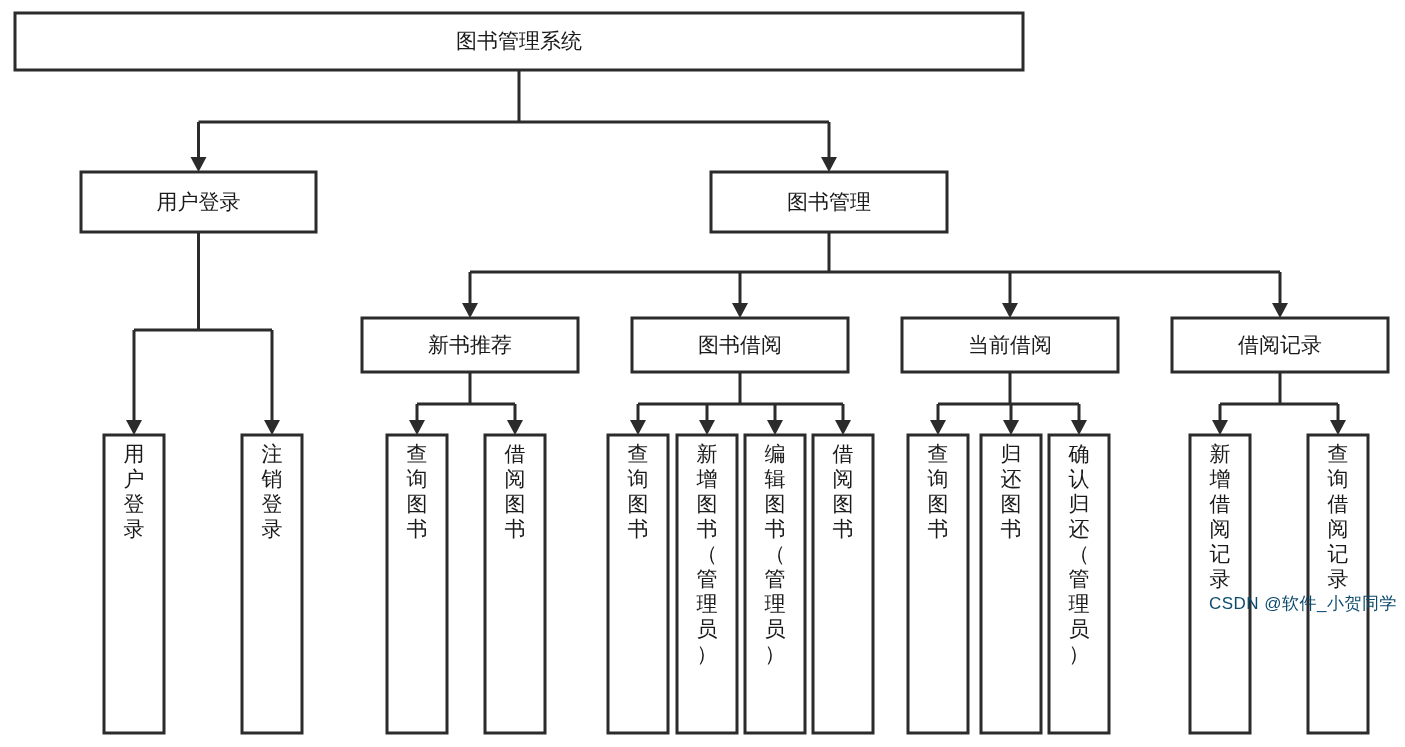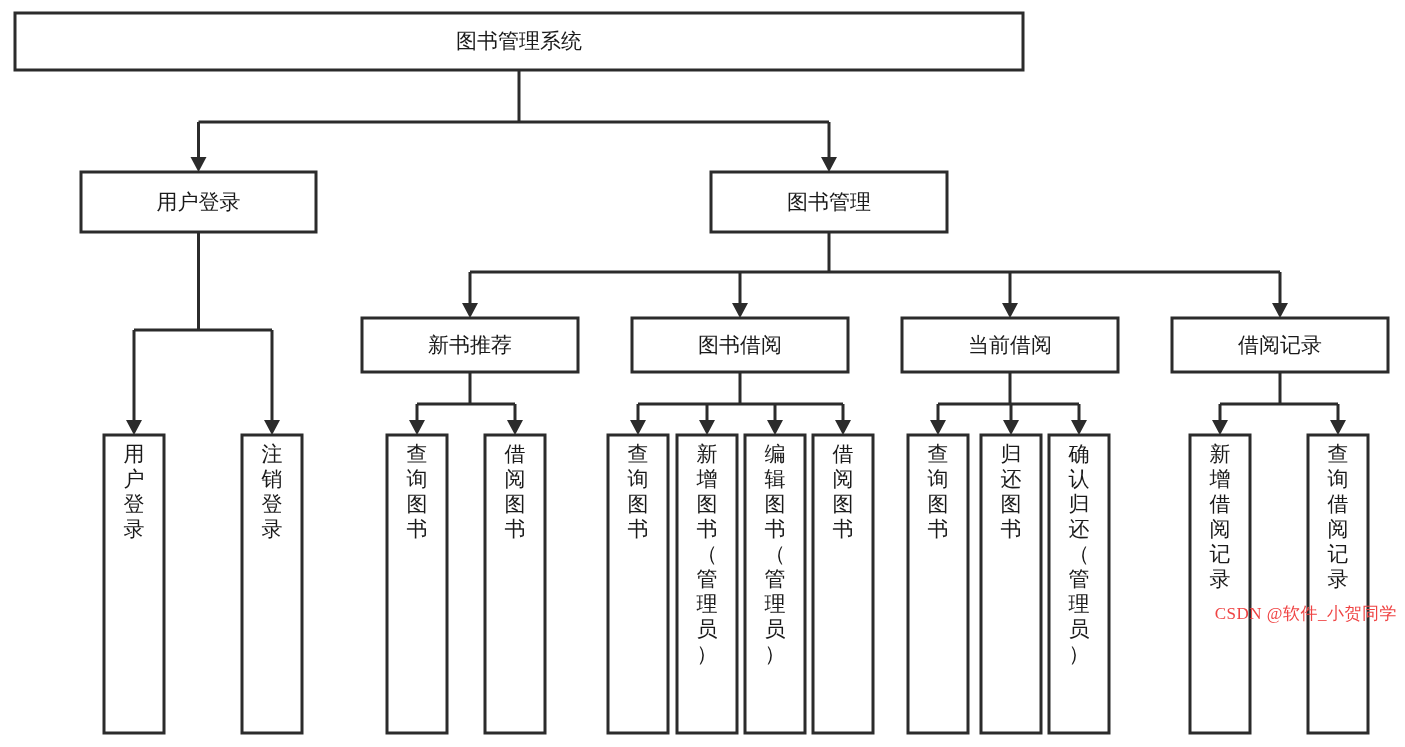--- a/index.html
+++ b/index.html
@@ -49,24 +49,24 @@
     stroke-width: 3;
     fill: none;
   }
   .arrow-head {
     fill: #2b2b2b;
     stroke: none;
   }
   .watermark {
     position: absolute;
     right: 8px;
-    bottom: 2px;
-    font-family: Liberation Serif, serif;
+    bottom: 12px;
+    font-family: Liberation Sans, sans-serif;
     font-size: 17px;
-    color: #ef4444;
+    color: #0c4a6e;
     letter-spacing: 0.5px;
     white-space: nowrap;
     pointer-events: none;
     user-select: none;
   }
 </style>
 </head>
 <body>
 
 <div id="diagram-root">

